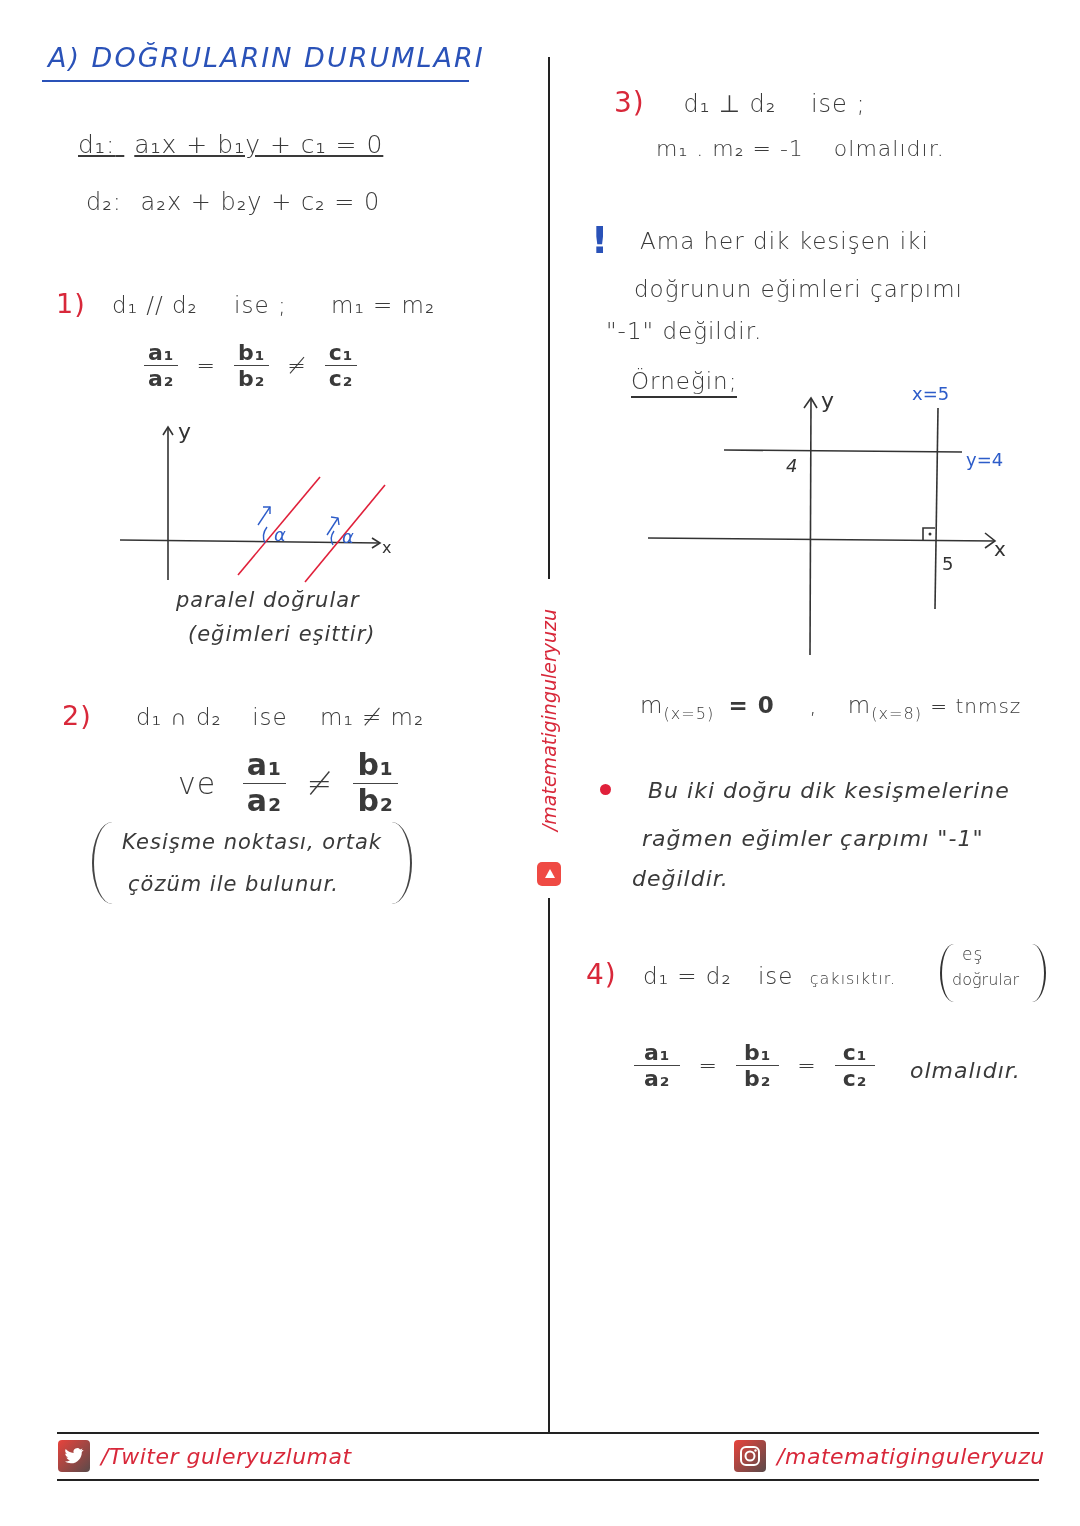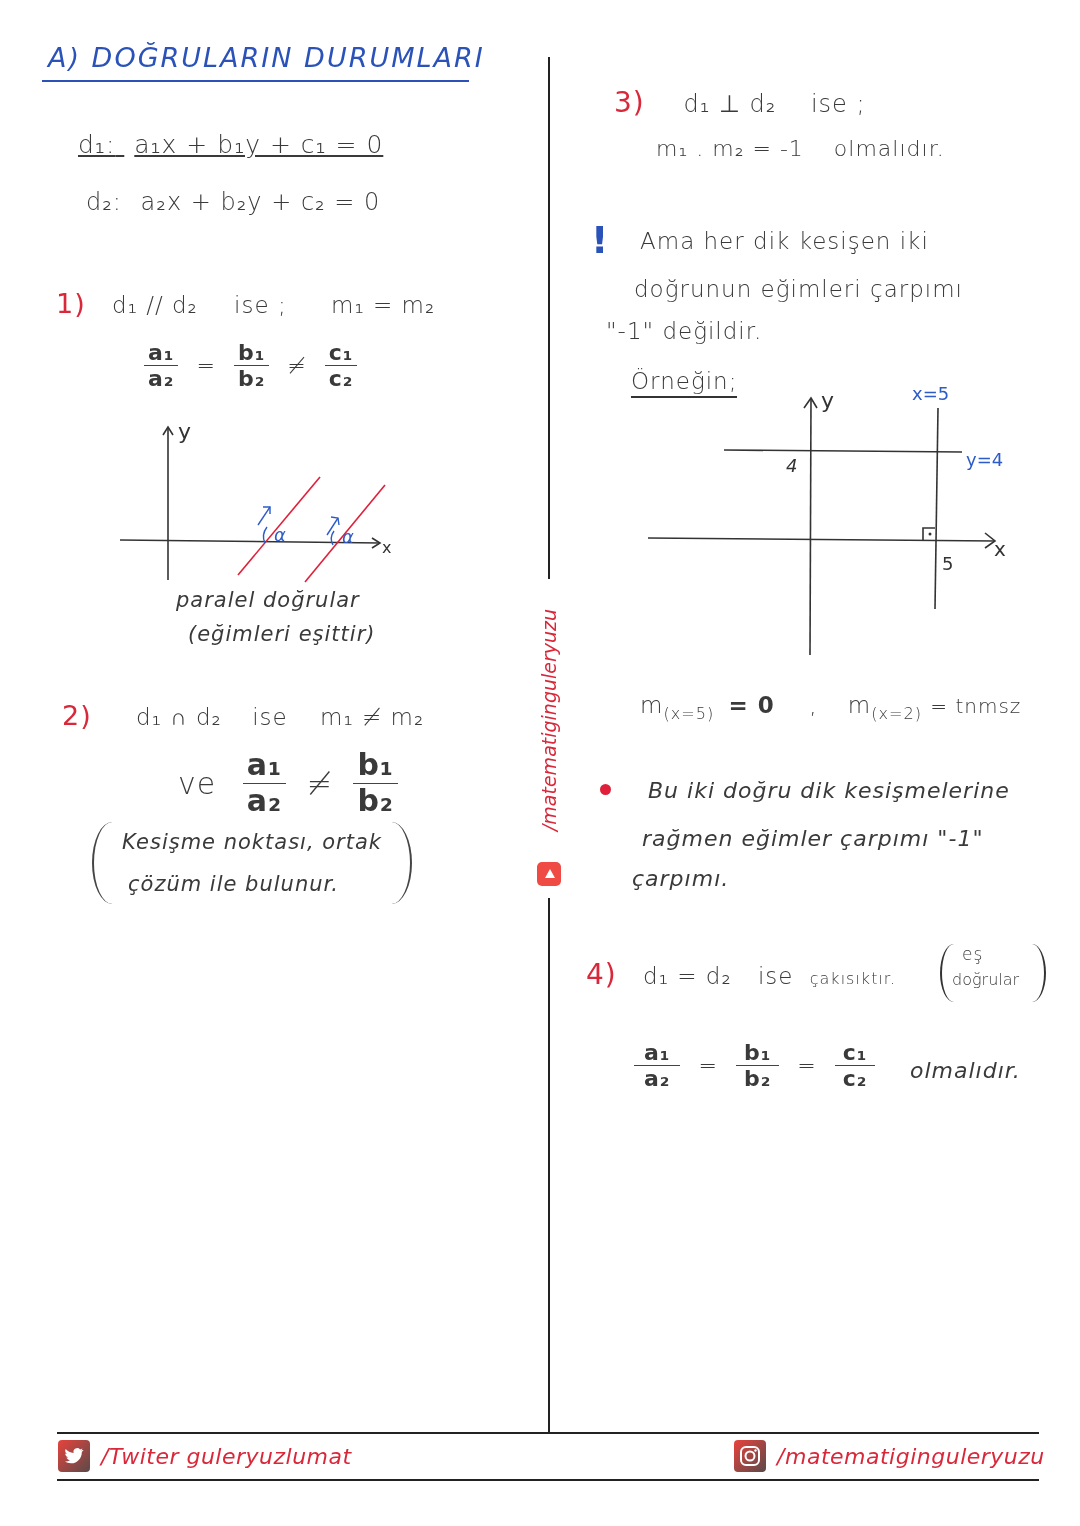--- a/index.html
+++ b/index.html
@@ -145,28 +145,28 @@
   <text x="272" y="20" fill="#2d5cc9" font-size="18">x=5</text>
   <text x="326" y="86" fill="#2d5cc9" font-size="18">y=4</text>
   <text x="146" y="92" fill="#333" font-size="18" font-style="italic">4</text>
   <text x="302" y="190" fill="#333" font-size="18">5</text>
 </svg>
 
 <div class="abs hand" style="left:640px;top:692px;font-size:23px;">
   <span>m</span><sub>(x=5)</sub>
   <span style="margin-left:6px;font-weight:bold">= 0</span>
   <span style="margin-left:26px">,</span>
-  <span style="margin-left:22px">m</span><sub>(x=2)</sub>
+  <span style="margin-left:22px">m</span><sub>(x=8)</sub>
   <span style="font-size:20px">= tnmsz</span>
 </div>
 
 <div class="abs" style="left:600px;top:784px;width:11px;height:11px;border-radius:50%;background:#e0203a;"></div>
 <div class="abs hand" style="left:648px;top:778px;font-size:22px;font-style:italic;">Bu iki doğru dik kesişmelerine</div>
 <div class="abs hand" style="left:642px;top:826px;font-size:22px;font-style:italic;">rağmen eğimler çarpımı "-1"</div>
-<div class="abs hand" style="left:632px;top:866px;font-size:22px;font-style:italic;">çarpımı.</div>
+<div class="abs hand" style="left:632px;top:866px;font-size:22px;font-style:italic;">değildir.</div>
 
 <div class="abs hand" style="left:586px;top:958px;font-size:23px;">
   <span class="red" style="font-size:28px;font-weight:400">4)</span>
   <span style="margin-left:18px">d₁ = d₂</span>
   <span style="margin-left:18px">ise</span>
   <span style="margin-left:8px;font-size:16px">çakısıktır.</span>
 </div>
 <div class="abs" style="left:940px;top:944px;width:102px;height:58px;border-left:2px solid #333;border-right:2px solid #333;border-radius:24px/50px;"></div>
 <div class="abs hand" style="left:962px;top:944px;font-size:17px;">eş</div>
 <div class="abs hand" style="left:952px;top:970px;font-size:16px;letter-spacing:0">doğrular</div>

